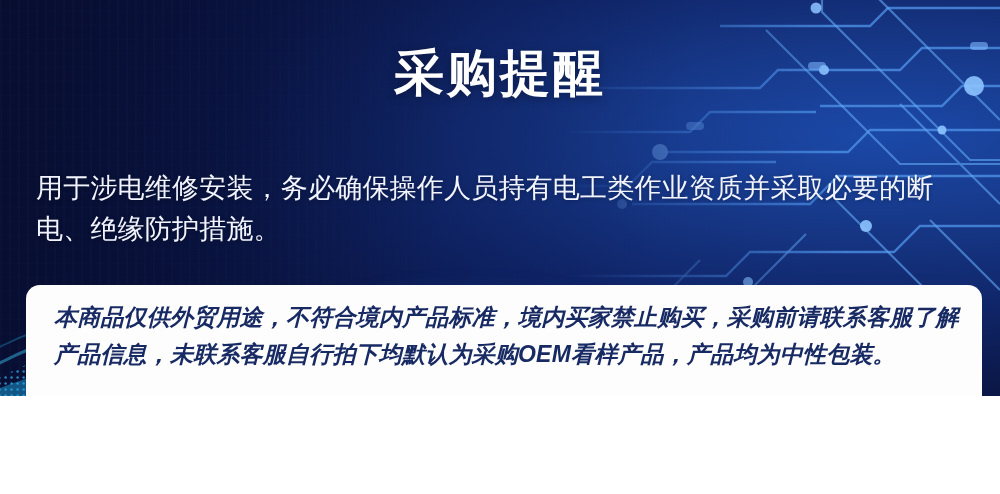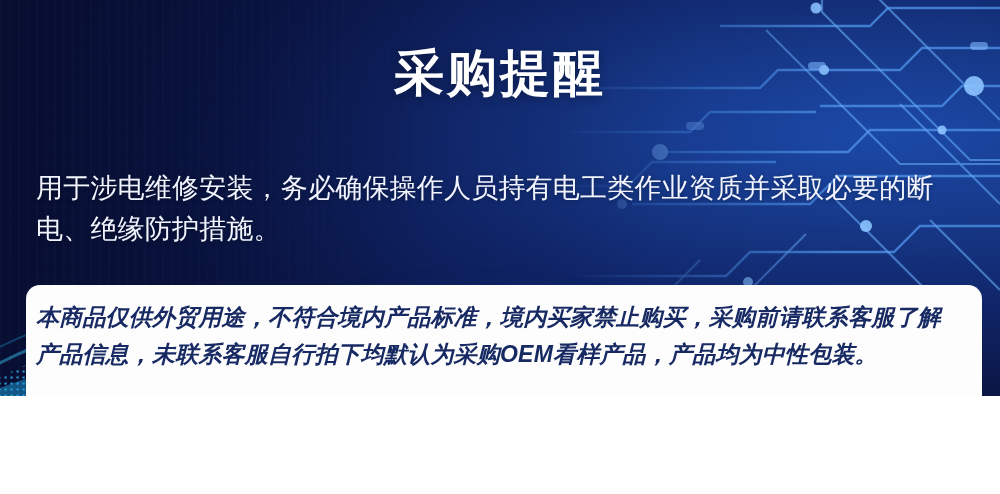--- a/index.html
+++ b/index.html
@@ -93,21 +93,21 @@
   }
   .notice-box {
     position: absolute;
     left: 26px;
     top: 285px;
     width: 956px;
     height: 146px;
     background: #fdfdfd;
     border-radius: 14px;
     box-sizing: border-box;
-    padding: 14px 22px 10px 10px;
+    padding: 14px 22px 10px 28px;
   }
   .notice-text {
     color: #182a63;
     font-size: 23px;
     font-weight: bold;
     font-style: italic;
     line-height: 37px;
     letter-spacing: 0.2px;
   }
 </style>

